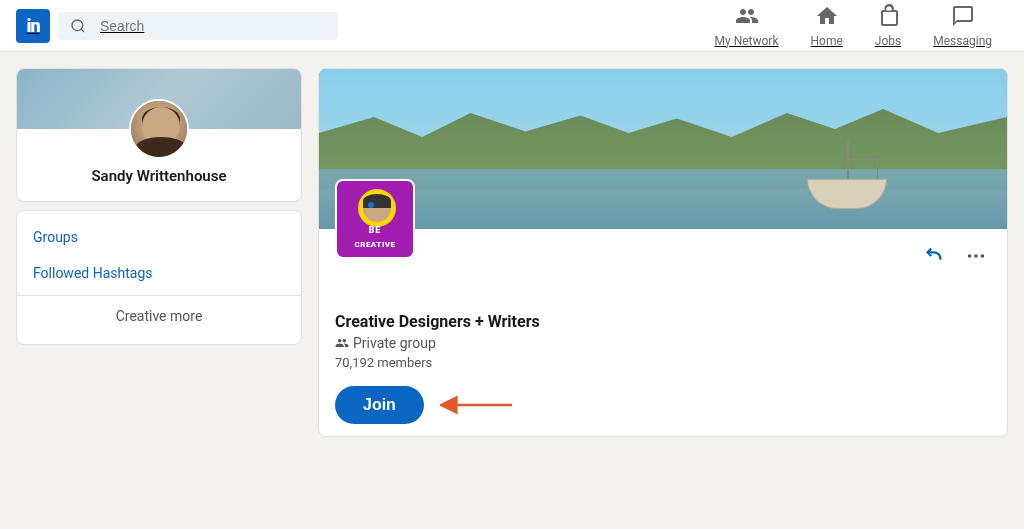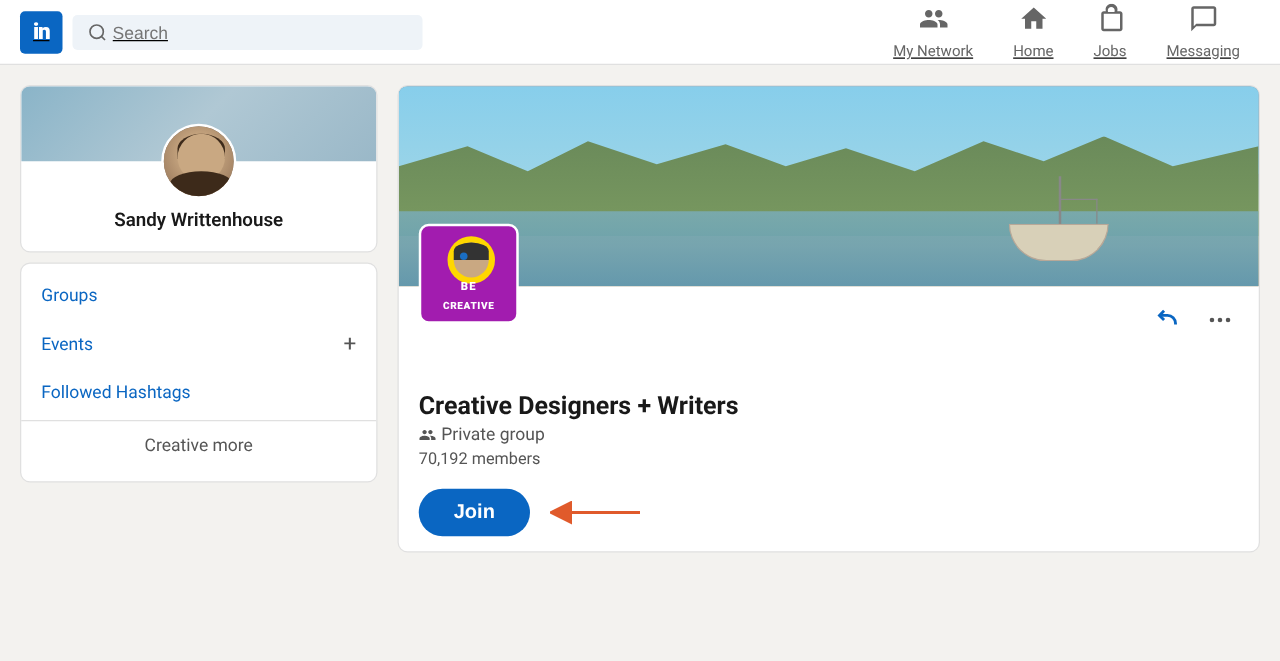--- a/index.html
+++ b/index.html
@@ -25,21 +25,21 @@
       border-radius: 4px;
       display: flex; align-items: center; justify-content: center;
       color: #fff; font-weight: 900; font-size: 18px; letter-spacing: -1px;
       flex-shrink: 0;
     }
     .search-bar {
       display: flex; align-items: center;
       background: #eef3f8;
       border-radius: 4px;
       padding: 6px 12px;
-      gap: 4px;
+      gap: 14px;
       width: 280px;
     }
     .search-bar input {
       border: none; background: transparent; outline: none;
       font-size: 14px; color: #333; width: 100%;
     }
     .search-icon-svg { color: #666; flex-shrink: 0; }
 
     .header-nav {
       display: flex; align-items: center; gap: 0;
@@ -258,21 +258,21 @@
     .group-actions {
       display: flex; justify-content: flex-end; gap: 12px;
       align-items: center; margin-bottom: 8px;
     }
     .group-action-btn {
       background: none; border: none; cursor: pointer;
       color: #555; font-size: 18px; padding: 4px;
     }
 
     .group-title {
-      font-size: 20px; font-weight: 700; color: #191919;
+      font-size: 16px; font-weight: 700; color: #191919;
       margin-top: 36px; margin-bottom: 4px;
     }
     .group-meta {
       font-size: 14px; color: #555; margin-bottom: 4px;
       display: flex; align-items: center; gap: 4px;
     }
     .group-members { font-size: 13px; color: #555; margin-bottom: 16px; }
 
     .group-join-row {
       display: flex; align-items: center; gap: 16px;
@@ -362,24 +362,20 @@
         </div>
       </div>
       <div class="profile-name">Sandy Writtenhouse</div>
     </div>
 
     <div class="sidebar-links">
       <a class="sidebar-link">
         <span>Groups</span>
       </a>
       <a class="sidebar-link">
-        <span>Events</span>
-        <span class="sidebar-link-plus">+</span>
-      </a>
-      <a class="sidebar-link">
         <span>Followed Hashtags</span>
       </a>
       <div class="sidebar-discover">Creative more</div>
     </div>
   </aside>
 
   <main class="main-area">
     <div class="group-card">
 
       <div class="group-banner">

